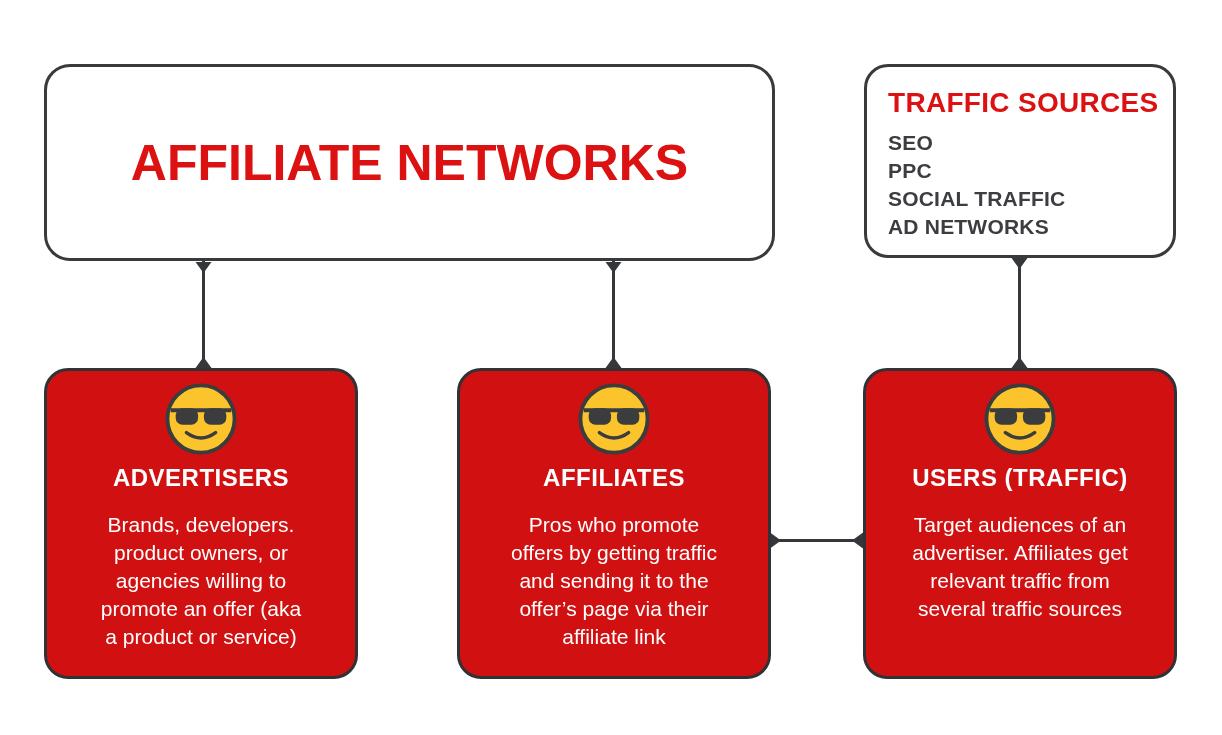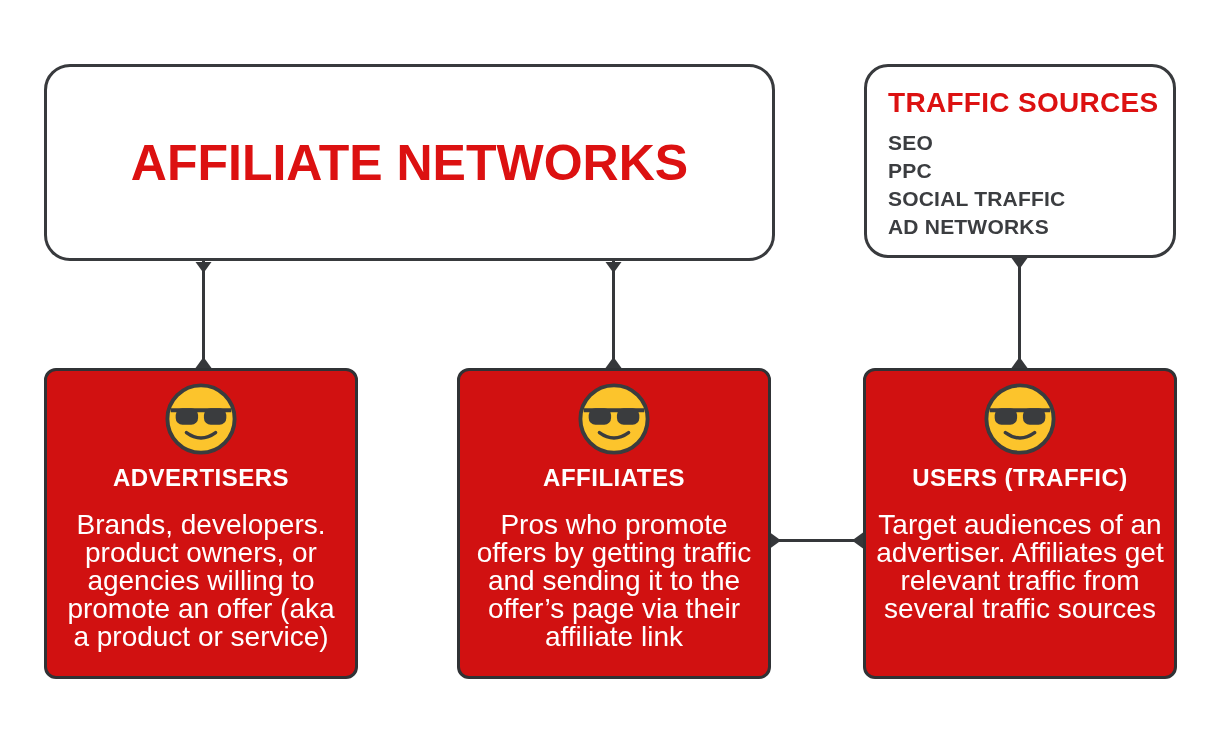--- a/index.html
+++ b/index.html
@@ -34,33 +34,33 @@
   .traffic-title{
     color:#DC1111;font-size:28px;font-weight:bold;
     letter-spacing:.3px;margin:0 0 10px 0;white-space:nowrap;
   }
   .traffic-item{
     color:#3B3D40;font-size:21px;font-weight:bold;
     line-height:28px;letter-spacing:.2px;white-space:nowrap;
   }
   .card{
     position:absolute;top:368px;width:314px;height:311px;
-    background:#D11111;border:3px solid #303235;border-radius:12px;
+    background:#D11111;border:3px solid #303235;border-radius:24px;
     box-sizing:border-box;text-align:center;color:#ffffff;z-index:1;
   }
   .card-1{left:44px}
   .card-2{left:457px}
   .card-3{left:863px}
   .emoji{width:74px;height:74px;margin-top:11px;}
   .card-title{
     font-size:24px;font-weight:bold;letter-spacing:.5px;
     margin-top:4px;white-space:nowrap;
   }
   .card-body{
-    font-size:28px;line-height:28px;margin-top:19px;
+    font-size:21px;line-height:28px;margin-top:19px;
     white-space:pre-line;padding:0 6px;
   }
 </style>
 </head>
 <body>
 
 <div class="canvas">
 
   <svg class="connectors" viewBox="0 0 1222 735" xmlns="http://www.w3.org/2000/svg">
     <g stroke="#35373A" stroke-width="3" fill="#35373A">

